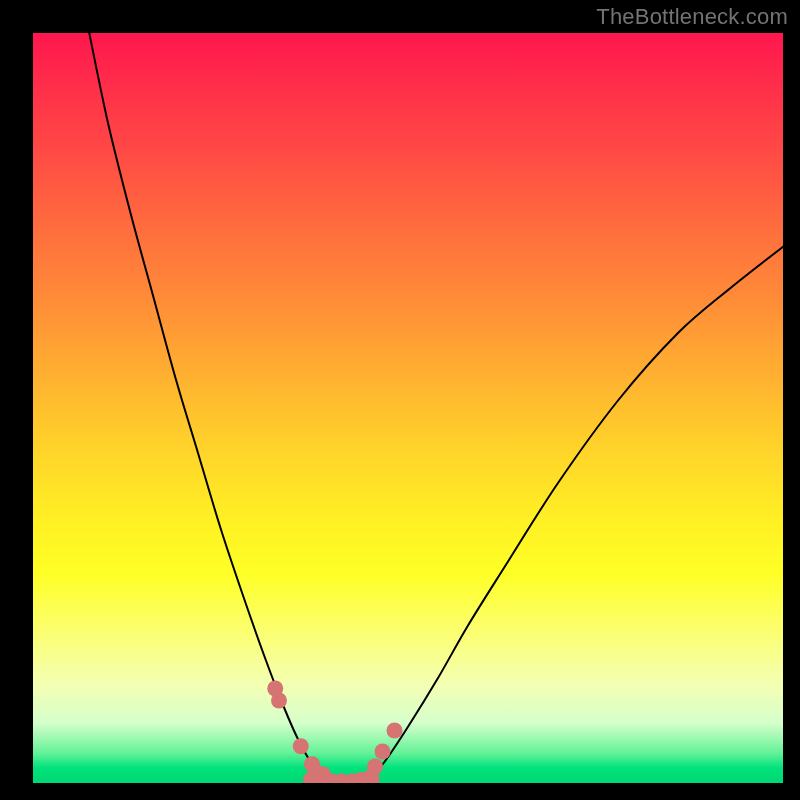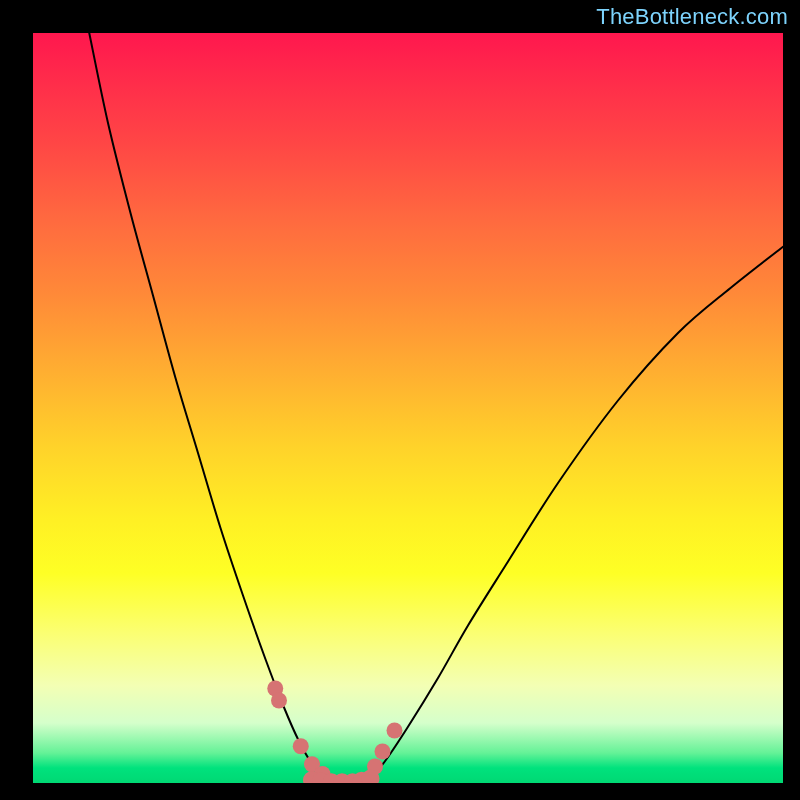--- a/index.html
+++ b/index.html
@@ -50,21 +50,21 @@
     left: 0;
     top: 0;
     width: 750px;
     height: 750px;
     pointer-events: none;
   }
   .watermark {
     position: absolute;
     top: 4px;
     right: 12px;
-    color: #7dd3fc;
+    color: #737373;
     font-size: 22px;
     font-weight: 400;
     letter-spacing: 0.2px;
   }
 </style>
 </head>
 <body>
 
 <div class="frame">
   <div class="plot">

